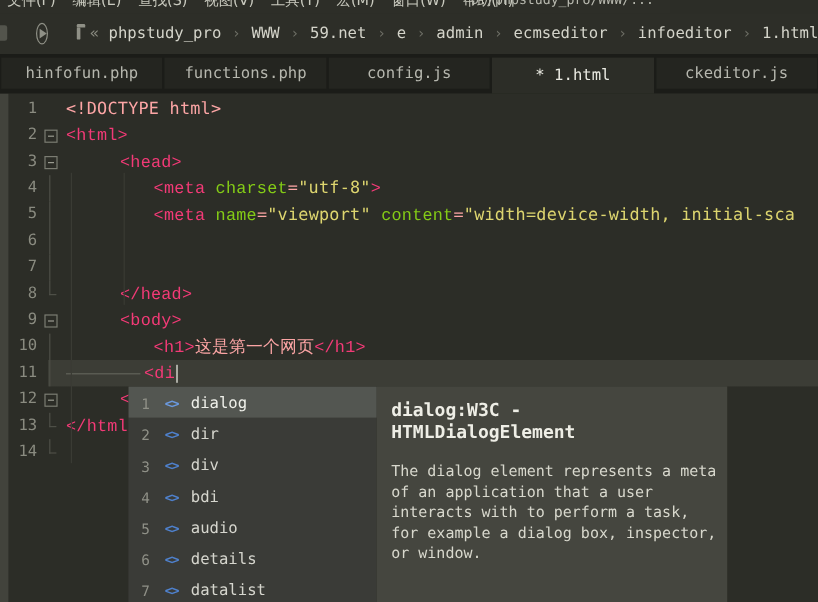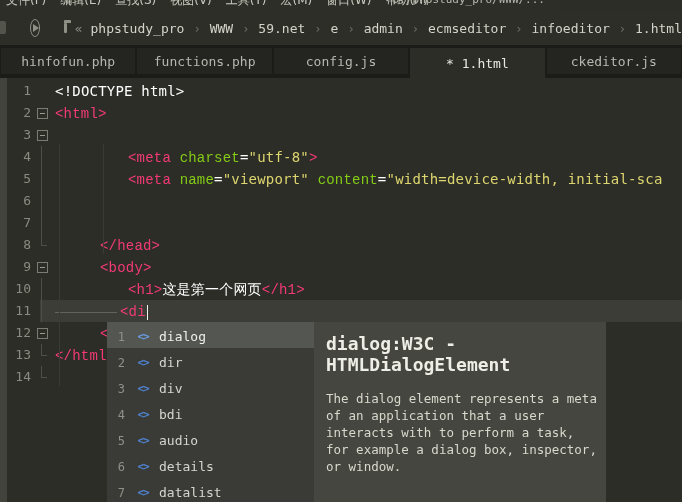--- a/index.html
+++ b/index.html
@@ -38,35 +38,35 @@
   .code-row.current{background:linear-gradient(to right,rgba(0,0,0,0) 40px,#3c3d36 40px);}
   .lnum{display:inline-block;width:31px;text-align:right;color:#8a8b80;font-size:13px;flex:none;}
   .foldcol{display:inline-block;width:22px;position:relative;flex:none;}
   .fold-box{position:absolute;left:6px;top:6px;width:9px;height:9px;border:1px solid #7b7c72;}
   .fold-box:before{content:"";position:absolute;left:2px;top:4px;width:5px;height:1px;background:#9a9b90;}
   .fold-vline{position:absolute;left:10px;top:0;width:1px;height:22px;background:#4e4f47;}
   .fold-end{position:absolute;left:10px;top:0;width:1px;height:12px;background:#4e4f47;}
   .fold-end:before{content:"";position:absolute;left:0;top:11px;width:6px;height:1px;background:#4e4f47;}
   .code-text{font-size:14px;letter-spacing:.2px;}
   .ind0{padding-left:2px;} .ind1{padding-left:47px;} .ind2{padding-left:75px;}
-  .tk-white{color:#ffffff;} .tk-pink{color:#f33a77;font-family:Liberation Mono, monospace;} .tk-darkred{color:#a83a55;}
+  .tk-white{color:#fca5a5;} .tk-pink{color:#f33a77;font-family:Liberation Mono, monospace;} .tk-darkred{color:#a83a55;}
   .tk-green{color:#84cc16;font-family:Liberation Mono, monospace;} .tk-yellow{color:#ddd56f;}
   .tk-tabmark{display:inline-block;width:62px;height:1px;background:#62635a;vertical-align:middle;margin-right:3px;}
   .tk-caret{display:inline-block;width:1px;height:15px;background:#f3f3ea;vertical-align:middle;margin-left:1px;}
   
   #autocomplete{position:absolute;left:107px;top:322px;width:207px;height:180px;background:#3a3b37;overflow:hidden;}
   .ac-row{height:23px;display:flex;align-items:center;font-size:13px;color:#d6d6ce;padding-top:3px;cursor:default;}
   .ac-row.selected{background:#535651;color:#eff0ea;}
   .ac-num{width:18px;text-align:right;color:#8f9087;font-size:12px;flex:none;}
   .ac-icon{width:20px;text-align:center;color:#4f82cf;font-weight:bold;font-size:11px;flex:none;margin:0 6px 0 8px;letter-spacing:-1px;}
   .ac-row.selected .ac-icon{color:#6b9ae0;}
   
   #tooltip{position:absolute;left:314px;top:322px;width:292px;height:180px;background:#45463f;
     padding:11px 12px;box-sizing:border-box;}
-  #tooltip-title{font-size:18px;font-weight:bold;color:#eeeee6;}
+  #tooltip-title{font-size:15px;font-weight:bold;color:#eeeee6;}
   #tooltip-body{margin-top:15px;font-size:12.5px;line-height:17px;color:#d8d8cd;width:276px;}
 </style>
 </head>
 <body>
 
 <div id="window">
 
   <div id="menubar">
     <div id="menu-items"><span>文件(F)</span><span>编辑(E)</span><span>查找(S)</span><span>视图(V)</span><span>工具(T)</span><span>宏(M)</span><span>窗口(W)</span><span>帮助(H)</span></div>
     <div id="win-title">D:/phpstudy_pro/WWW/...</div>
@@ -103,20 +103,21 @@
           <span class="foldcol">
             <i class="fold-box"></i>
           </span>
           <span class="code-text ind0"><span class="tk-pink">&lt;html&gt;</span></span>
         </div>
         <div class="code-row">
           <span class="lnum">3</span>
           <span class="foldcol">
             <i class="fold-box"></i>
           </span>
+          <span class="code-text ind1"><span class="tk-pink">&lt;head&gt;</span></span>
         </div>
         <div class="code-row">
           <span class="lnum">4</span>
           <span class="foldcol">
             <i class="fold-vline"></i>
           </span>
           <span class="code-text ind2"><span class="tk-pink">&lt;meta</span><span class="tk-white"> </span><span class="tk-green">charset</span><span class="tk-white">=</span><span class="tk-yellow">"utf-8"</span><span class="tk-pink">&gt;</span></span>
         </div>
         <div class="code-row">
           <span class="lnum">5</span>

